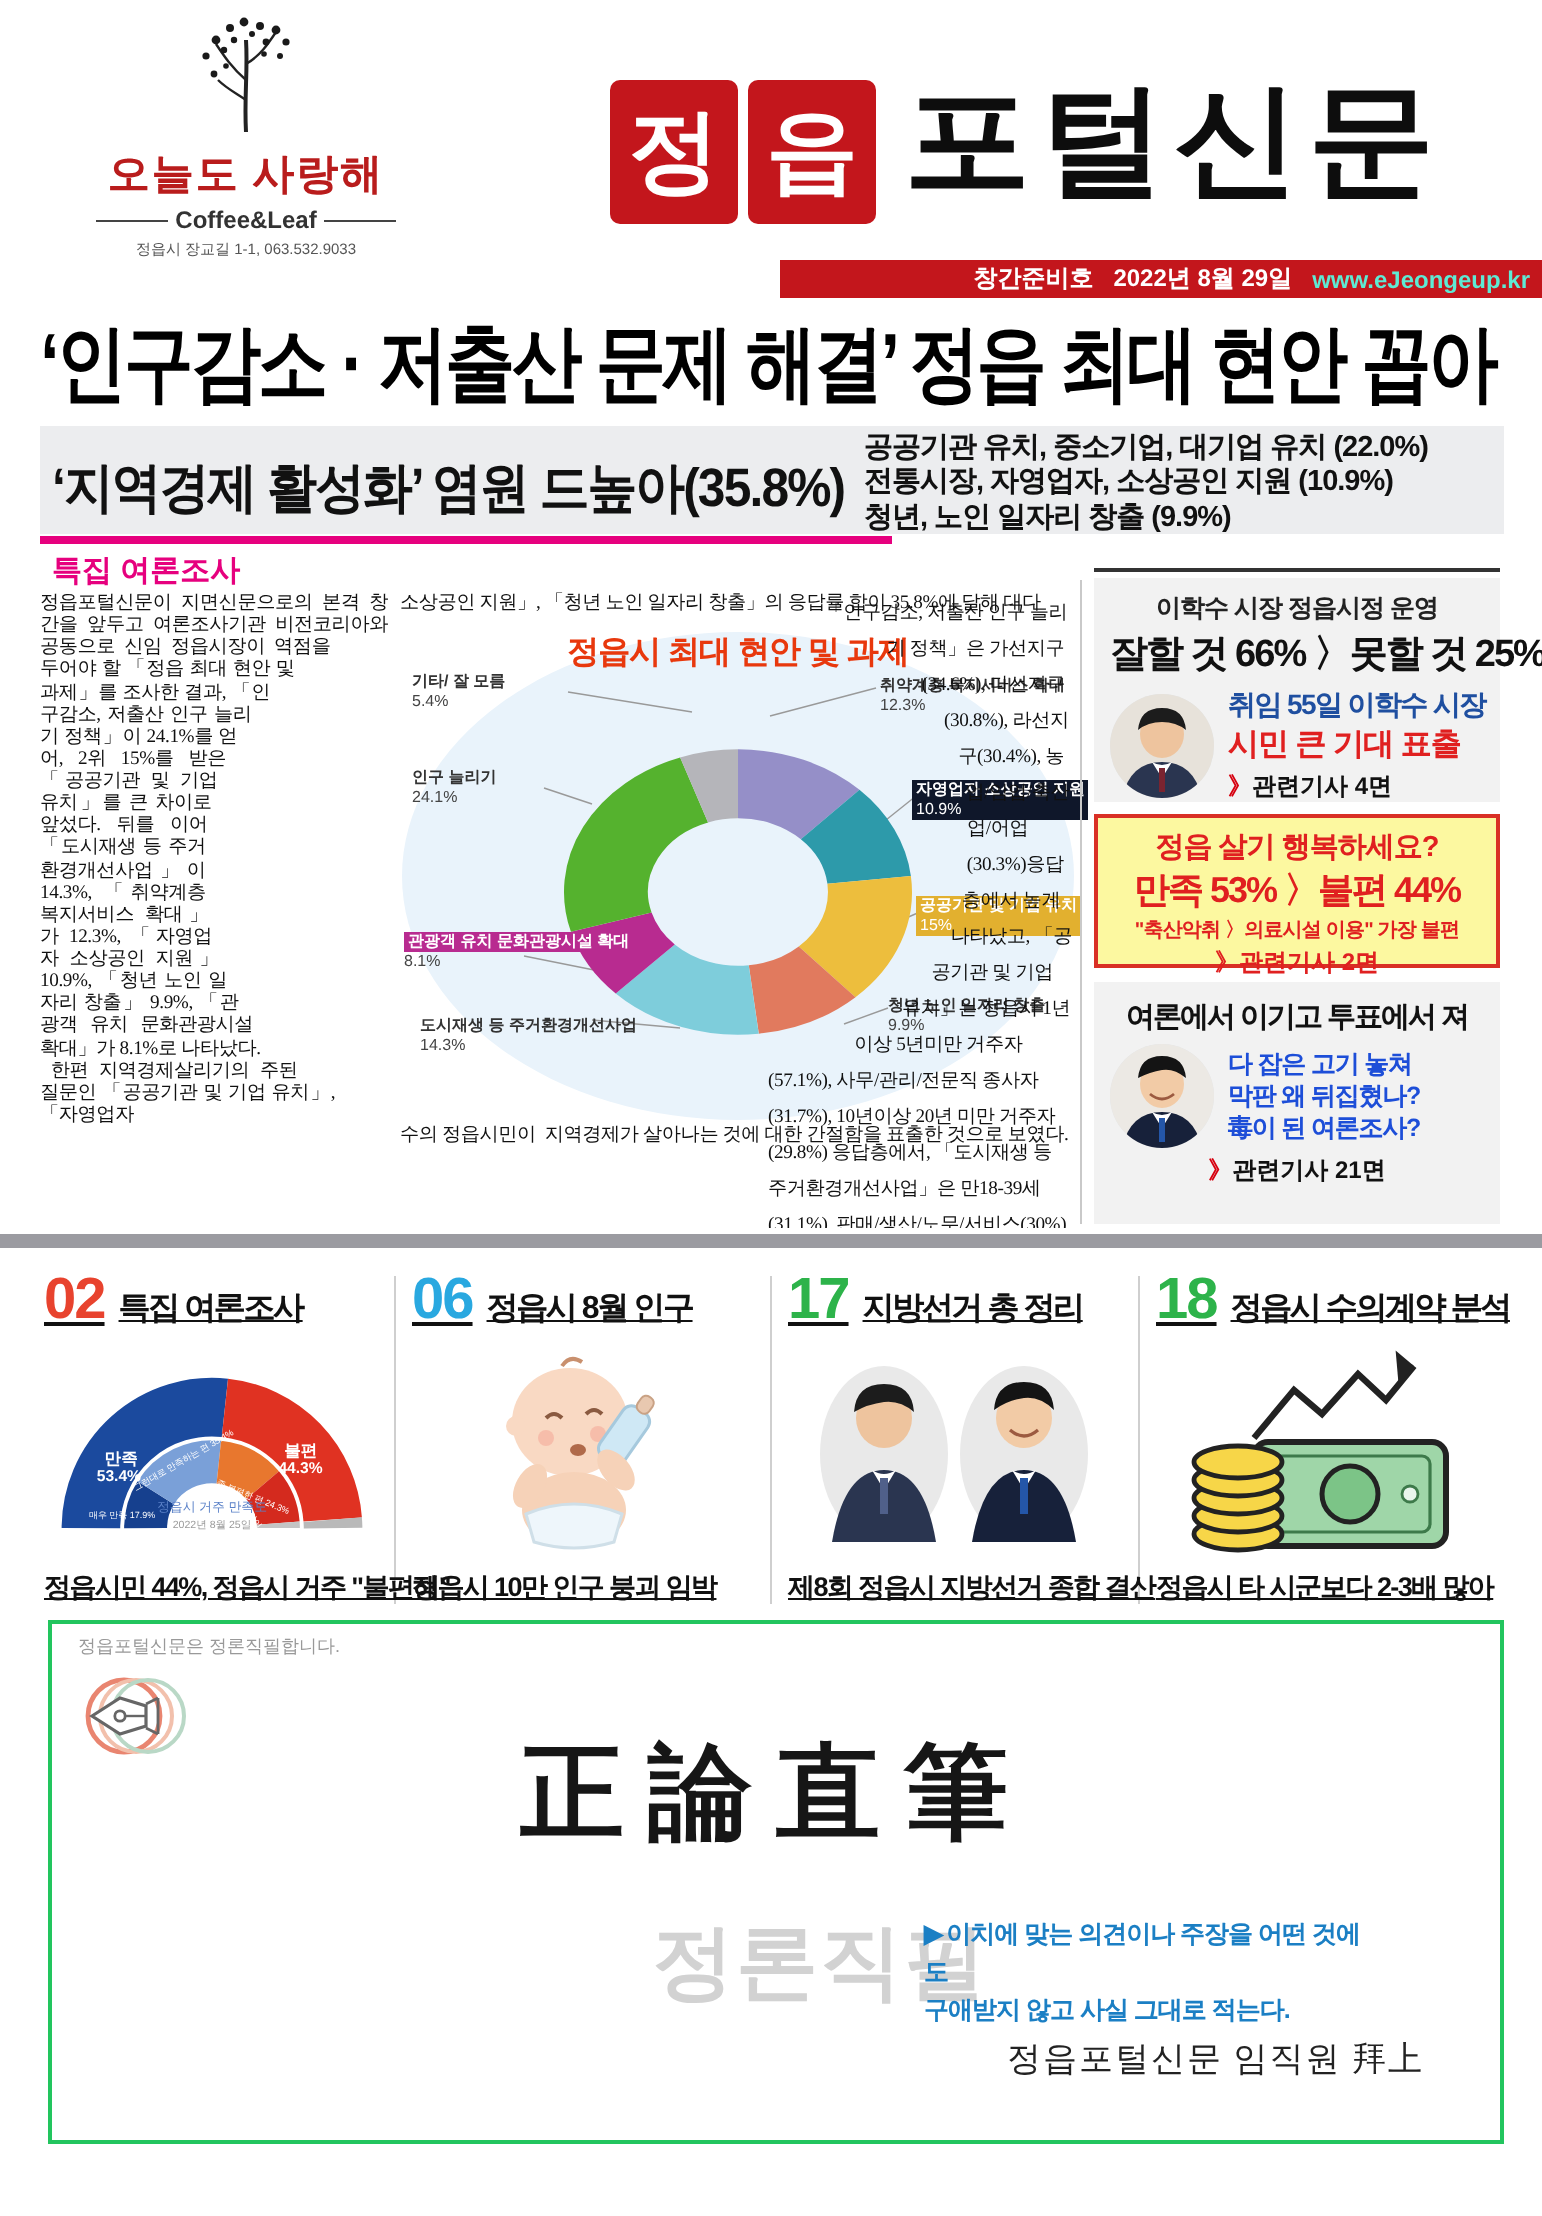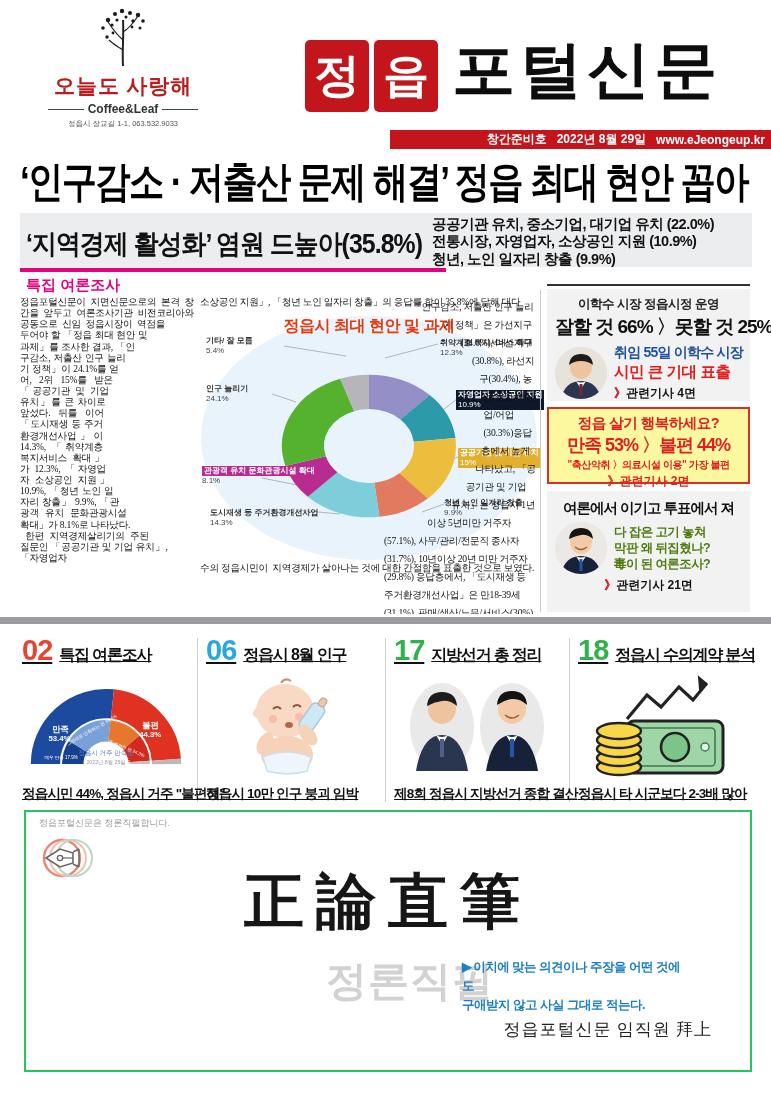--- a/index.html
+++ b/index.html
@@ -16,21 +16,21 @@
 
   
   .mast-block{top:40px;width:64px;height:72px;background:#c3161c;border-radius:5px;
       color:#fff;font-family:"DejaVu Serif",serif;font-weight:900;font-size:46px;
       display:flex;align-items:center;justify-content:center;}
   .mast-rest{left:452px;top:28px;font-family:"DejaVu Serif",serif;font-weight:900;
       font-size:62px;letter-spacing:4px;color:#0d0d0d;transform:scaleX(1.02);transform-origin:left;}
   .dateline{left:390px;top:130px;width:381px;height:19px;background:#c3161c;color:#fff;
       display:flex;align-items:center;justify-content:flex-end;gap:10px;padding-right:6px;box-sizing:border-box;
       font-size:12px;font-weight:700;}
-  .dateline .url{color:#ffffff;}
+  .dateline .url{color:#5eead4;}
 
   
   .headline{left:20px;top:154px;width:732px;white-space:nowrap;}
   .headline span{display:inline-block;font-size:42px;font-weight:900;letter-spacing:-2px;
       transform:scaleX(.84);transform-origin:left;color:#000;}
   .subband{left:20px;top:213px;width:732px;height:54px;background:#ecedef;}
   .subhead{left:26px;top:226px;white-space:nowrap;}
   .subhead span{display:inline-block;font-size:27px;font-weight:900;letter-spacing:-1px;transform:scaleX(.92);transform-origin:left;}
   .sublist{left:432px;top:216px;font-size:14.5px;font-weight:700;line-height:1.2;letter-spacing:-0.5px;white-space:nowrap;}
   .pinkrule{left:20px;top:268px;width:426px;height:4px;background:#e6007e;}
@@ -67,21 +67,21 @@
   .sb1-blue{font-size:14px;font-weight:800;color:#1f4fa0;letter-spacing:-0.8px;white-space:nowrap;}
   .sb1-red{font-size:15.5px;font-weight:900;color:#e02020;letter-spacing:-0.5px;}
   .sb-ref{font-size:12px;font-weight:700;color:#111;margin-top:2px;}
   .sbox2{top:407px;height:77px;background:#fcf8a0;border:2px solid #d93025;padding:5px 8px;text-align:center;}
   .sb2-l1{font-size:14.5px;font-weight:800;color:#e02020;letter-spacing:-0.5px;}
   .sb2-l2{font-size:18px;font-weight:900;color:#e02020;letter-spacing:-1px;}
   .sb2-l3{font-size:10px;font-weight:800;color:#e02020;margin-top:1px;letter-spacing:-0.4px;}
   .sb2-ref{font-size:12px;font-weight:800;color:#e02020;margin-top:1px;}
   .sbox3{top:491px;height:121px;background:#f2f2f2;padding:8px 8px;}
   .sb3-t{font-size:14.5px;font-weight:900;text-align:center;letter-spacing:-1px;}
-  .sb3-blue div{font-size:12.5px;font-weight:800;color:#4d7c0f;line-height:1.3;letter-spacing:-0.6px;white-space:nowrap;}
+  .sb3-blue div{font-size:12.5px;font-weight:800;color:#1d4ed8;line-height:1.3;letter-spacing:-0.6px;white-space:nowrap;}
   .sb3-ref{font-size:12px;font-weight:700;text-align:center;margin-top:3px;}
   .refmark{color:#d6000f;}
 
   
   .thickrule{left:0;top:617px;width:771px;height:7px;background:#9b9ba1;}
   .bsec{top:634px;height:172px;text-decoration:underline;}
   .bs1{left:22px;width:168px;}  .bs2{left:206px;width:168px;}
   .bs3{left:394px;width:166px;} .bs4{left:578px;width:172px;}
   .bhead{display:flex;align-items:baseline;gap:7px;}
   .bnum{font-size:29px;font-weight:900;letter-spacing:-1px;}
@@ -89,21 +89,21 @@
   .btitle{font-size:16px;font-weight:900;letter-spacing:-1.2px;white-space:nowrap;}
   .bimg{height:108px;display:flex;align-items:center;justify-content:center;margin-top:4px;}
   .bcap{font-size:13.5px;font-weight:800;letter-spacing:-0.8px;text-align:left;margin-top:6px;white-space:nowrap;}
   .vsep{top:638px;width:1px;height:164px;background:#cfcfcf;}
   .vs1{left:197px;} .vs2{left:385px;} .vs3{left:569px;}
 
   
   .motto{left:24px;top:810px;width:724px;height:258px;border:2px solid #22c55e;background:#fff;}
   .motto-small{left:13px;top:5px;font-size:9px;color:#999;}
   .motto-callig{left:0;right:0;top:50px;text-align:center;
-      font-family:"DejaVu Serif",serif;font-size:60px;font-weight:600;letter-spacing:12px;color:#161616;}
+      font-family:"DejaVu Serif",serif;font-size:52px;font-weight:600;letter-spacing:12px;color:#161616;}
   .motto-hangul{left:300px;top:142px;font-size:41px;font-weight:900;color:#d2d2d2;letter-spacing:1px;}
   .motto-desc{left:436px;top:146px;width:220px;font-size:12.5px;font-weight:700;color:#1b7fc4;line-height:1.5;letter-spacing:-0.5px;}
   .motto-desc .mk{color:#1b7fc4;margin-right:2px;}
   .motto-sign{right:38px;top:206px;font-family:"Liberation Serif",serif;font-size:17px;color:#222;letter-spacing:1px;}
 
   svg text{font-family:"Liberation Sans",sans-serif;}
 </style>
 </head>
 <body>
 

